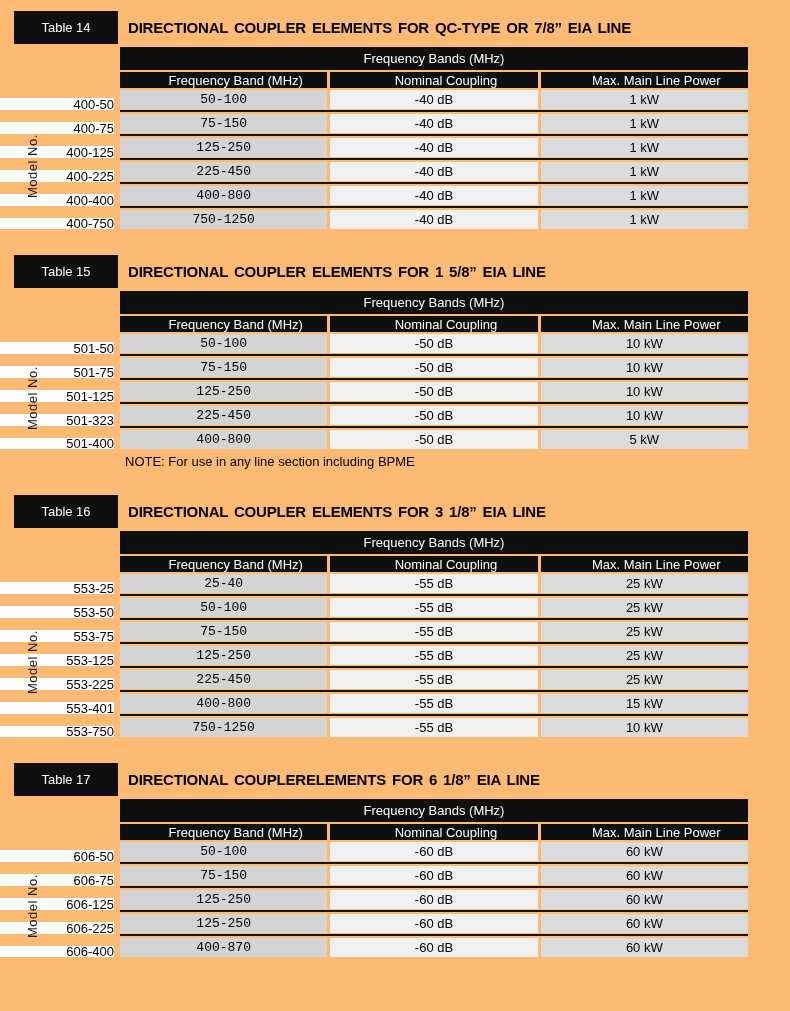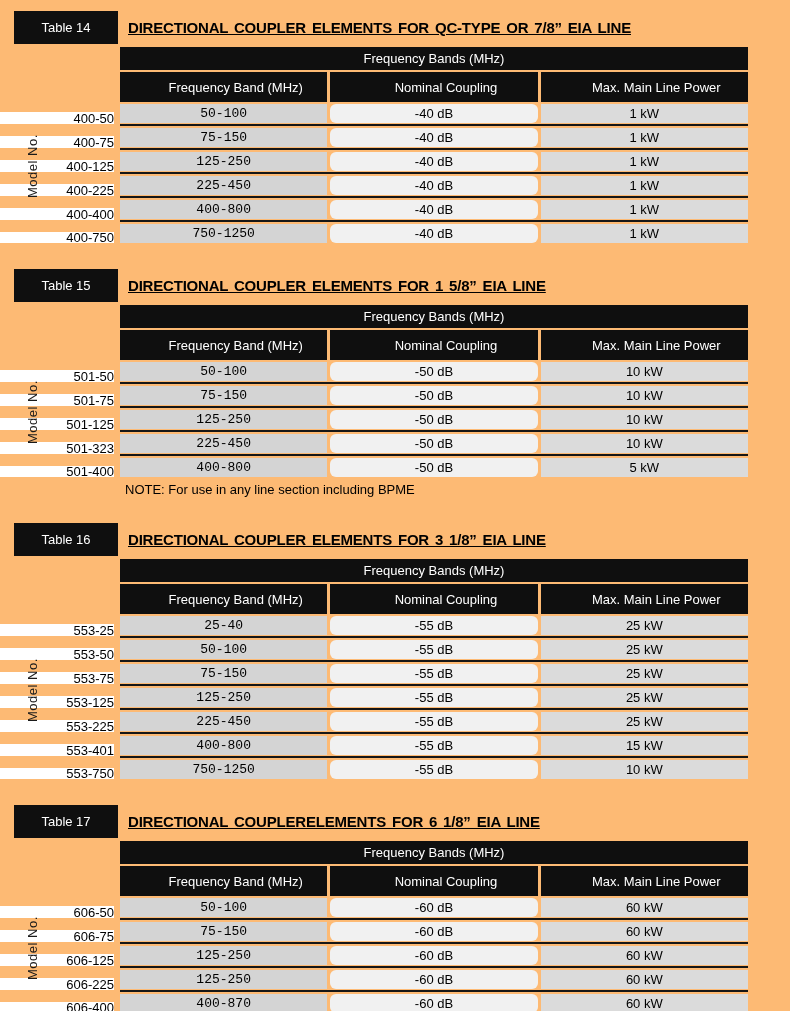--- a/index.html
+++ b/index.html
@@ -39,21 +39,20 @@
   }
   .tbl-title {
     display: flex;
     align-items: center;
     margin-left: 10px;
     font-weight: bold;
     font-size: 15px;
     letter-spacing: -0.2px;
     word-spacing: 2px;
     white-space: nowrap;
-    text-decoration: underline;
   }
 
   .tbl-body { margin-left: 120px; width: 628px; }
 
   .band-bar {
     height: 23px;
     background: #0f0f0f;
     color: #ffffff;
     font-size: 13px;
     display: flex;
@@ -61,21 +60,21 @@
     justify-content: center;
     margin-bottom: 2px;
   }
   .col-heads {
     display: grid;
     grid-template-columns: 1fr 1fr 1fr;
     column-gap: 3px;
     margin-bottom: 2px;
   }
   .col-head {
-    height: 30px;
+    height: 16px;
     background: #0f0f0f;
     color: #ffffff;
     font-size: 13px;
     display: flex;
     align-items: center;
     justify-content: center;
     padding-left: 24px;
   }
 
   .row {
@@ -93,21 +92,21 @@
     margin-bottom: 0;
   }
   .cell {
     height: 19px;
     display: flex;
     align-items: center;
     justify-content: center;
     font-size: 13px;
   }
   .c1 { background: #d4d4d4; font-family: Liberation Mono, monospace; }
-  .c2 { background: #f1f1f1; border-radius: 6px; }
+  .c2 { background: #f1f1f1; }
   .c3 { background: #dbdbdb; }
 
   .model {
     position: absolute;
     left: -120px;
     top: 8px;
     bottom: 0;
     width: 114px;
     display: flex;
     align-items: center;

